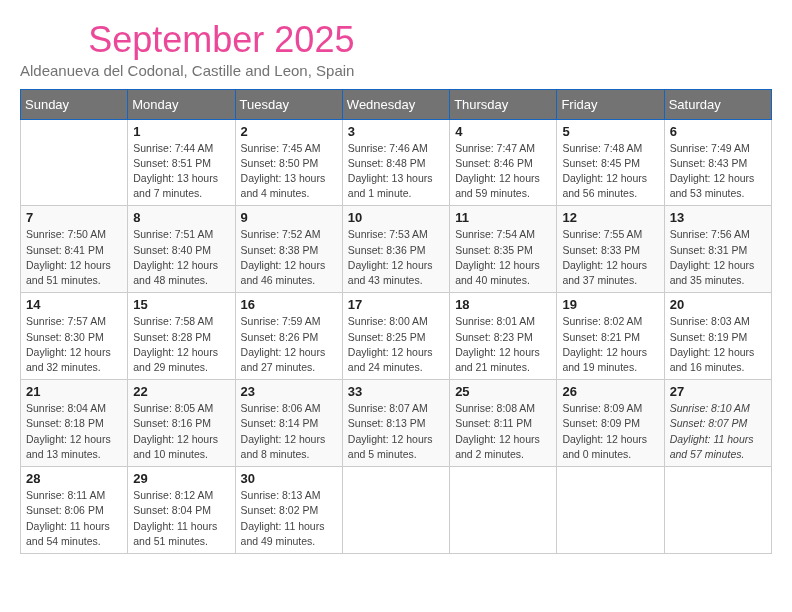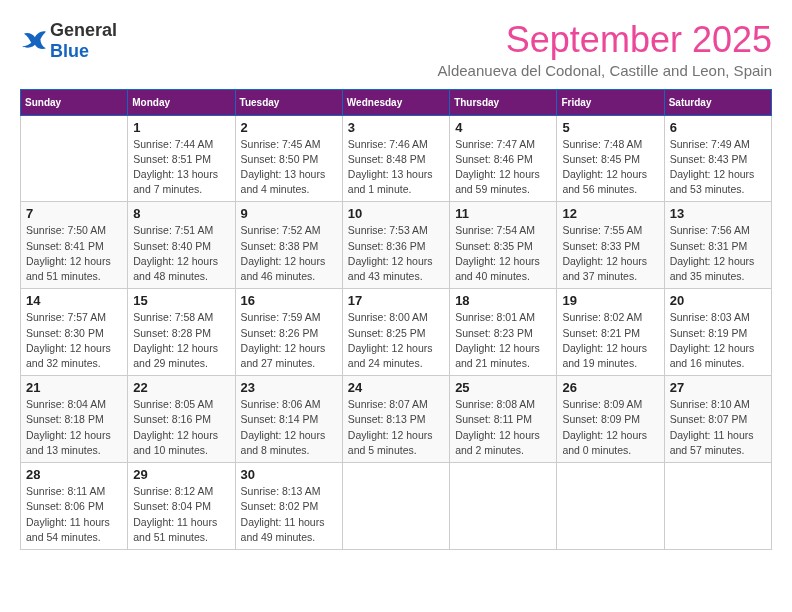--- a/index.html
+++ b/index.html
@@ -44,26 +44,26 @@
       color: #737373;
       margin-top: 2px;
     }
     .calendar {
       width: 100%;
       border-collapse: collapse;
       margin-top: 10px;
       font-size: 11px;
     }
     .calendar thead tr th {
-      background: #701a75;
+      background: #737373;
       color: #fff;
       padding: 7px 4px;
       text-align: left;
-      font-size: 10px;
-      font-weight: bold;
+      font-size: 13px;
+      font-weight: normal;
       border: 1px solid #1565c0;
     }
     .calendar tbody tr td {
       border: 1px solid #ccc;
       vertical-align: top;
       padding: 4px 5px;
       width: 107px;
       min-height: 80px;
       background: #fff;
     }
@@ -82,29 +82,20 @@
       line-height: 1.45;
     }
     .empty-cell {
       background: #fff !important;
     }
   </style>
 </head>
 <body>
 
 <div class="header-logo">
-  <div class="logo">
-    <svg class="logo-bird" viewBox="0 0 30 24">
-      <path d="M28 2 C24 0, 18 4, 16 8 C14 4, 8 2, 4 4 C8 6, 10 10, 12 14 C10 16, 6 18, 2 18 C6 20, 12 20, 16 16 C18 20, 24 22, 28 20 C24 18, 22 14, 22 10 C24 6, 26 4, 28 2Z" fill="#1565c0"></path>
-    </svg>
-    <div>
-      <span class="general">General</span><br>
-      <span class="blue">Blue</span>
-    </div>
-  </div>
   <div class="title-block">
     <div class="month-title">September 2025</div>
     <div class="subtitle">Aldeanueva del Codonal, Castille and Leon, Spain</div>
   </div>
 </div>
 
 <table class="calendar">
   <thead>
     <tr>
     <th>Sunday</th>
@@ -280,21 +271,21 @@
 and 10 minutes.</div>
         </td>
         <td>
           <div class="day-number">23</div>
           <div class="day-detail" style="white-space: pre-line;">Sunrise: 8:06 AM
 Sunset: 8:14 PM
 Daylight: 12 hours
 and 8 minutes.</div>
         </td>
         <td>
-          <div class="day-number">24</div>
+          <div class="day-number">33</div>
           <div class="day-detail" style="white-space: pre-line;">Sunrise: 8:07 AM
 Sunset: 8:13 PM
 Daylight: 12 hours
 and 5 minutes.</div>
         </td>
         <td>
           <div class="day-number">25</div>
           <div class="day-detail" style="white-space: pre-line;">Sunrise: 8:08 AM
 Sunset: 8:11 PM
 Daylight: 12 hours
@@ -302,21 +293,21 @@
         </td>
         <td>
           <div class="day-number">26</div>
           <div class="day-detail" style="white-space: pre-line;">Sunrise: 8:09 AM
 Sunset: 8:09 PM
 Daylight: 12 hours
 and 0 minutes.</div>
         </td>
         <td>
           <div class="day-number">27</div>
-          <div class="day-detail" style="white-space: pre-line;">Sunrise: 8:10 AM
+          <div class="day-detail" style="white-space: pre-line; font-style: italic;">Sunrise: 8:10 AM
 Sunset: 8:07 PM
 Daylight: 11 hours
 and 57 minutes.</div>
         </td>
       </tr>
       <tr>
         <td>
           <div class="day-number">28</div>
           <div class="day-detail" style="white-space: pre-line;">Sunrise: 8:11 AM
 Sunset: 8:06 PM

